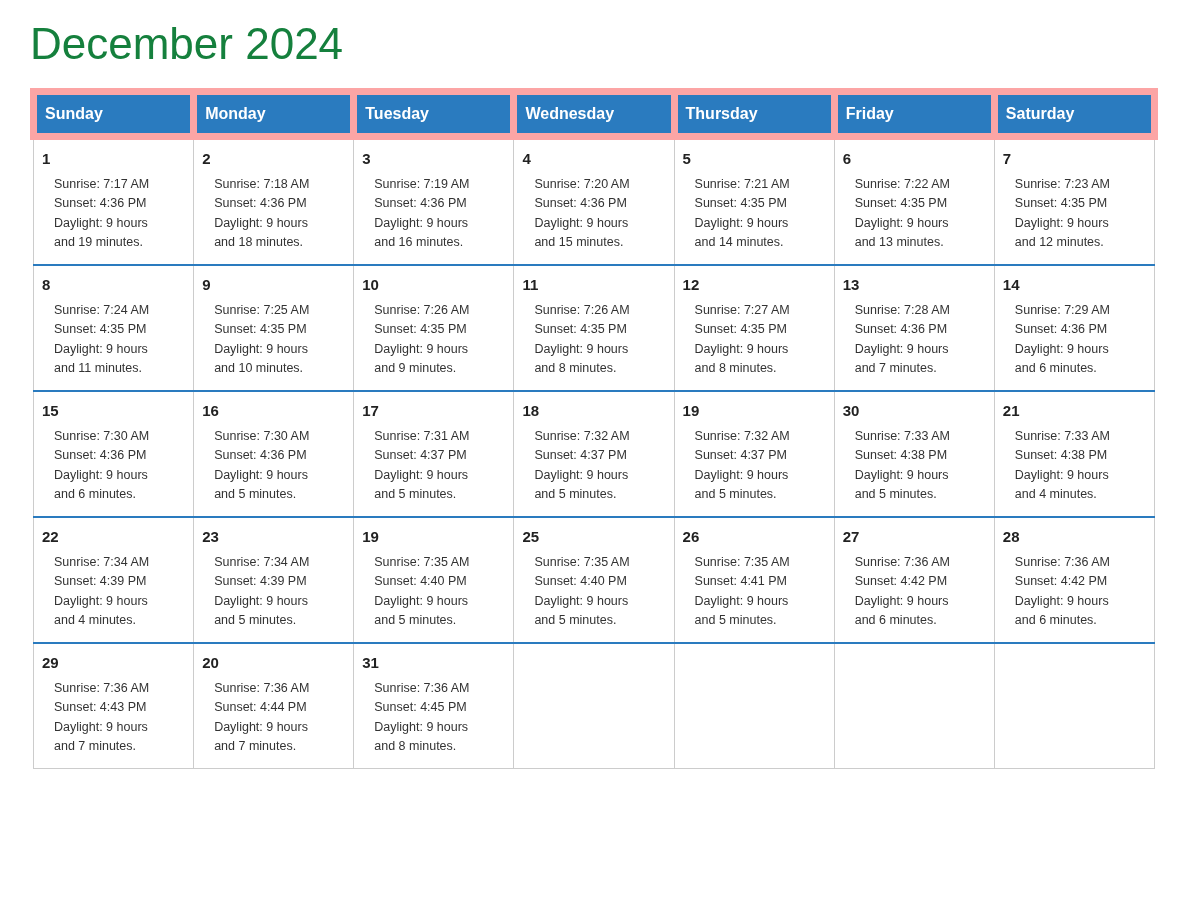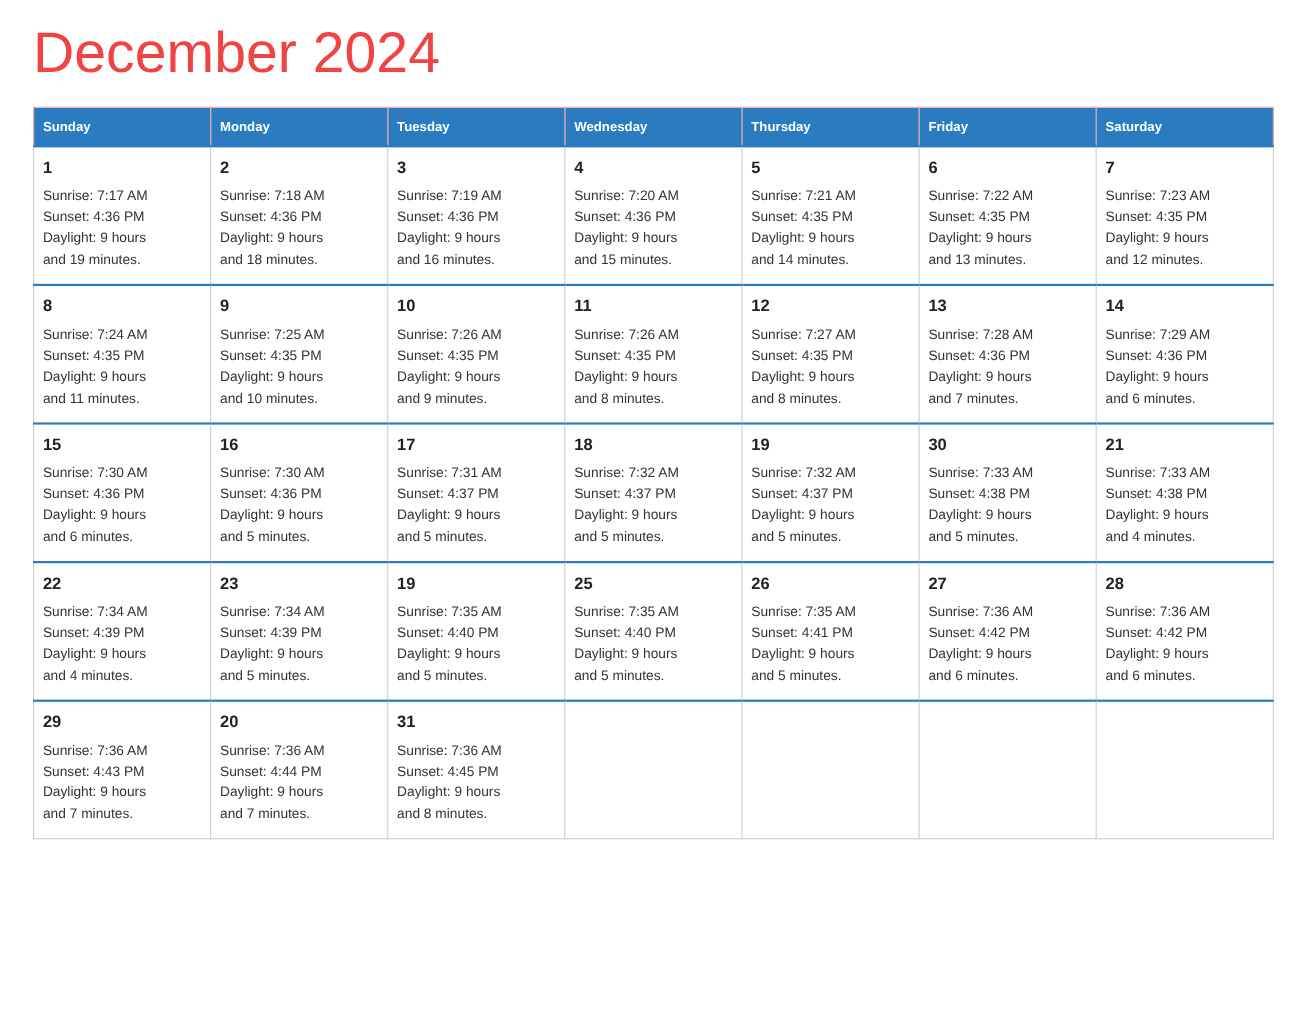--- a/index.html
+++ b/index.html
@@ -31,43 +31,43 @@
       color: #1a6faf;
       font-size: 22px;
       font-weight: bold;
       letter-spacing: 1px;
       margin-top: -4px;
     }
     .title-section {
       text-align: right;
     }
     .month-title {
-      font-size: 52px;
+      font-size: 44px;
       font-weight: normal;
-      color: #ef4444;
+      color: #15803d;
       line-height: 1.1;
     }
     .subtitle {
       font-size: 22px;
       color: #555;
       margin-top: 4px;
     }
     .calendar-table {
       width: 100%;
       border-collapse: collapse;
       border: 1px solid #aaa;
     }
     .calendar-table th {
       background-color: #2a7bbf;
       color: #fff;
-      font-size: 12px;
+      font-size: 16px;
       font-weight: bold;
       padding: 10px 8px;
       text-align: left;
-      border: 1px solid #fca5a5;
+      border: 7px solid #fca5a5;
     }
     .calendar-table td {
       vertical-align: top;
       padding: 8px 8px 12px 8px;
       border: 1px solid #ccc;
       font-size: 13px;
       color: #333;
       line-height: 1.5;
       width: 14.28%;
       min-height: 100px;
@@ -76,20 +76,21 @@
       font-size: 15px;
       font-weight: bold;
       color: #222;
       display: block;
       margin-bottom: 4px;
     }
     .day-info {
       font-size: 12.5px;
       color: #333;
       line-height: 1.55;
+      margin-left: 12px;
     }
     .empty-cell {
       background: #fff;
     }
     tr.week-row td {
       border-top: 2px solid #2a7bbf;
     }
   </style>
 </head>
 <body>

